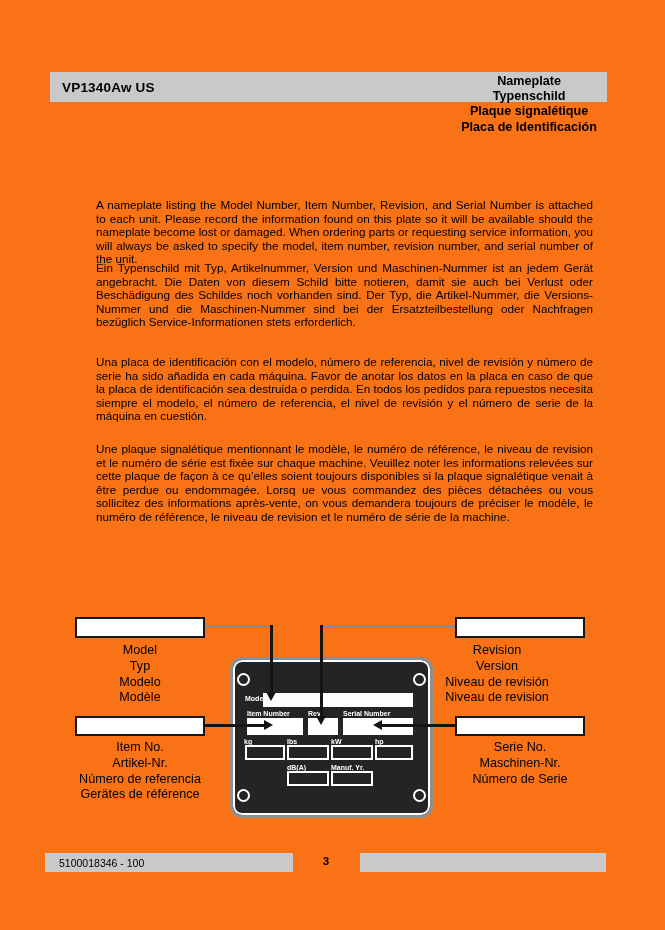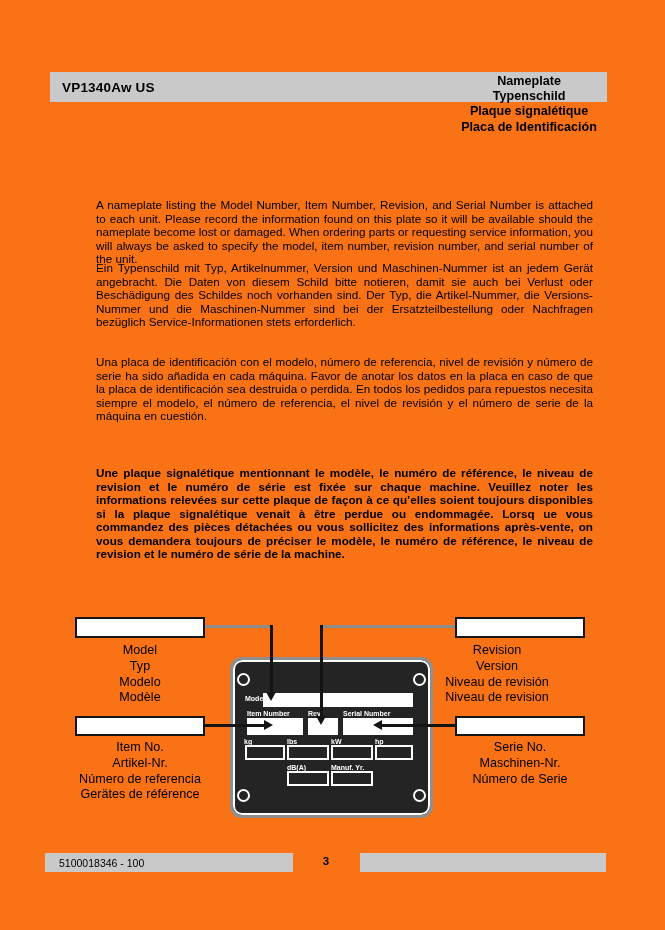--- a/index.html
+++ b/index.html
@@ -12,21 +12,21 @@
   
   .header-bar { left:50px; top:72px; width:557px; height:30px; background:#c9c9c9; }
   .doc-code { left:62px; top:80px; font-size:13.5px; font-weight:bold; letter-spacing:.2px; }
   .hdr-titles { top:74px; right:68px; text-align:center; font-weight:bold; font-size:12.6px; line-height:15.2px; }
 
   
   .para { left:96px; width:497px; font-size:11.7px; line-height:13.5px; text-align:justify; }
   .para-en { top:168px;margin-top:30px; }
   .para-de { top:261px; }
   .para-es { top:355px; }
-  .para-fr { top:466px;font-weight:bold; }
+  .para-fr { top:442px; }
 
   .heading { left:95px; top:565px; width:500px; text-align:center;
              font-weight:bold; font-style:italic; font-size:12.8px; line-height:16.5px; }
 
   
   .wbox { width:130px; height:21px; border:2px solid #161616; background:#fff; box-sizing:border-box; }
   .wbox-model    { left:75px;  top:617px; }
   .wbox-revision { left:455px; top:617px; }
   .wbox-item     { left:75px;  top:716px; height:20px; }
   .wbox-serial   { left:455px; top:716px; height:20px; }

